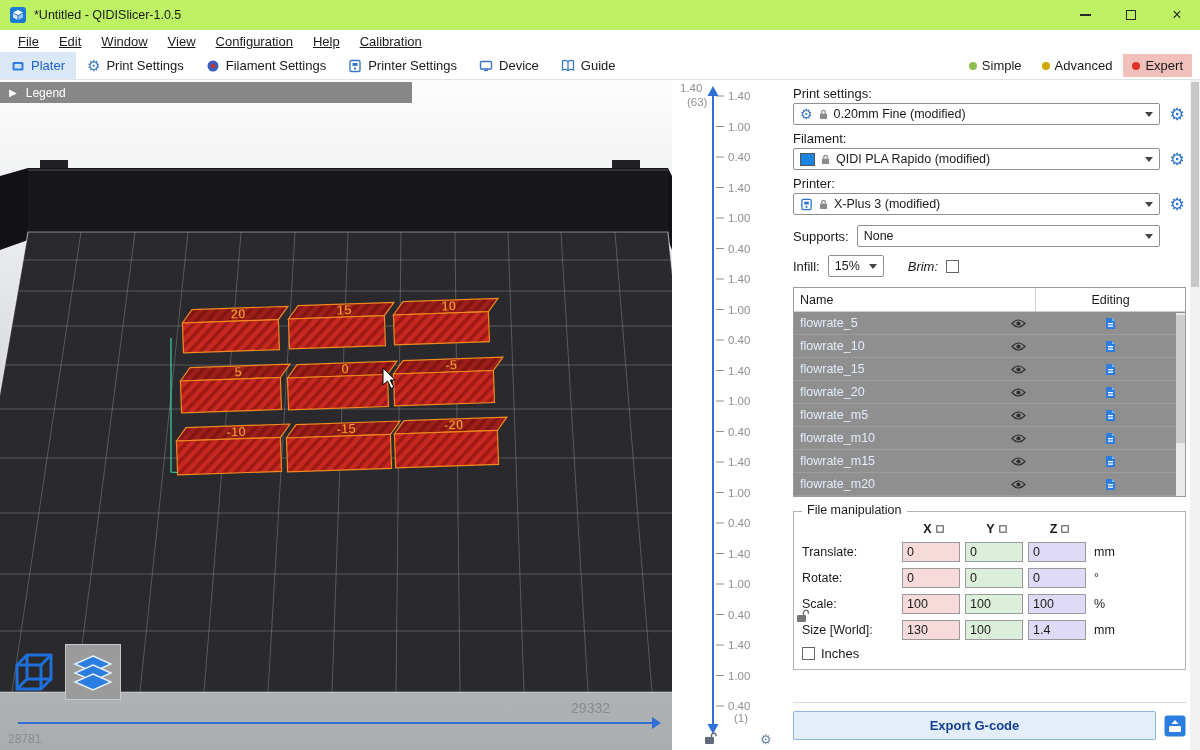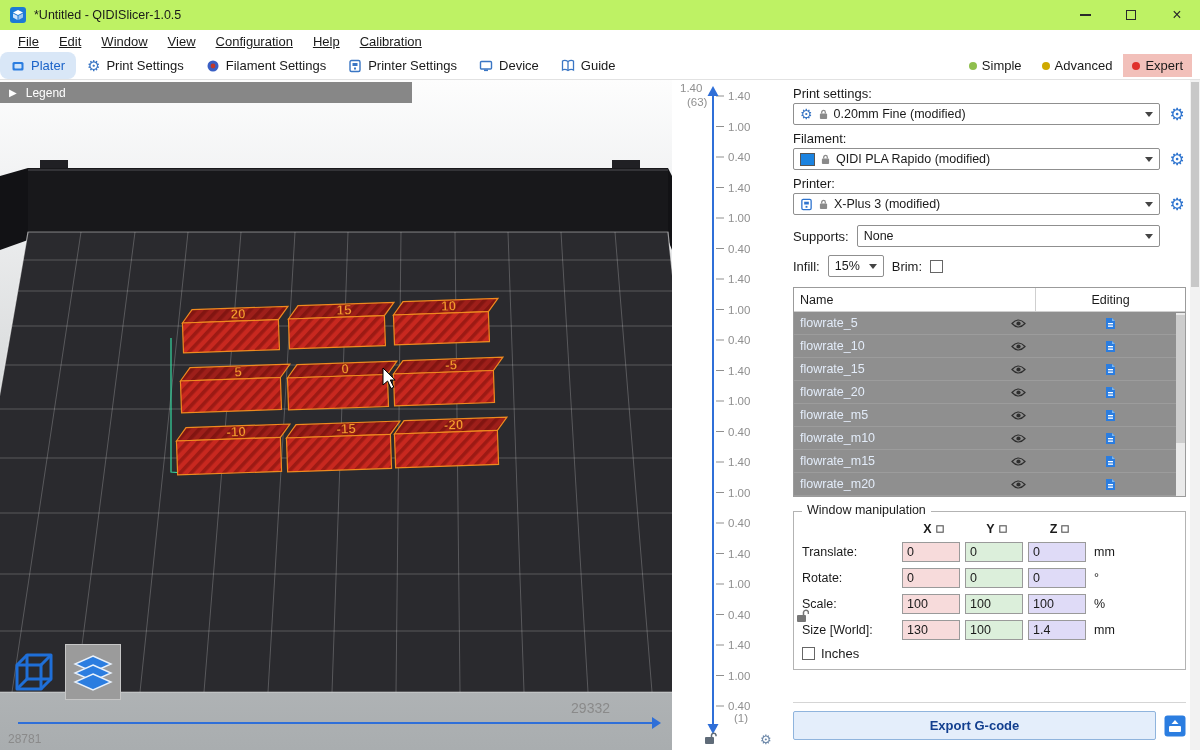--- a/index.html
+++ b/index.html
@@ -15,21 +15,21 @@
   .min-glyph { width:11px; height:1.5px; background:#2a2a2a; }
   .max-glyph { width:10px; height:10px; border:1.2px solid #2a2a2a; }
   .close-glyph { font-size:16px; line-height:1; }
 
   
   .menubar { height:22px; display:flex; align-items:center; padding-left:8px; background:#fff;text-decoration:underline; }
   .menu-item { padding:2px 10px; }
 
   
   .tabbar { height:28px; display:flex; align-items:stretch; border-bottom:1px solid #e2e2e2; background:#fff; }
-  .tab { display:flex; align-items:center; gap:6px; padding:0 11px; white-space:nowrap;border-radius:8px; }
+  .tab { display:flex; align-items:center; gap:6px; padding:0 11px; white-space:nowrap; }
   .tab.selected { background:#d9e7f7; color:#1b63c8; }
   .tab .ticon { display:flex; align-items:center; }
   .gear-char { color:#3a76c4; font-size:15px; line-height:1; }
   .modes { margin-left:auto; display:flex; align-items:center; gap:2px; padding-right:8px; }
   .mode { display:flex; align-items:center; gap:5px; padding:4px 9px; }
   .mode.selected { background:#f2c0ba; }
   .dot { width:8px; height:8px; border-radius:50%; background:#999; }
 
   
   .main { display:flex; height:670px; }
@@ -469,21 +469,21 @@
         <span class="chev"></span>
       </div>
     </div>
 
     <div class="inline-row">
       <span>Infill:</span>
       <div class="select" style="width:56px;">
         <span>15%</span>
         <span class="chev"></span>
       </div>
-      <span style="margin-left:0;">Brim:</span>
+      <span style="margin-left:16px;font-style:italic;">Brim:</span>
       <span class="checkbox"></span>
     </div>
 
     <div class="objlist">
       <div class="objlist-header">
         <span class="oh-name">Name</span>
         <span class="oh-eye"></span>
         <span class="oh-edit">Editing</span>
       </div>
       <div class="objrows" id="objrows">
@@ -623,21 +623,21 @@
               </svg>
             </span>
           </div>
         </div>
       <div class="objlist-scroll">
           <div class="thumb"></div>
         </div>
     </div>
 
     <div class="groupbox">
-      <span class="gb-title">Window manipulation</span>
+      <span class="gb-title">File manipulation</span>
 
       <div class="gm-row">
         <span class="gm-label"></span>
         <span class="gm-head">
           <span>X</span>
           <svg width="8" height="8" viewBox="0 0 8 8">
               <rect x="0.8" y="0.8" width="6.4" height="6.4" fill="none" stroke="#555" stroke-width="1.1"></rect>
             </svg>
         </span>
         <span class="gm-head">

